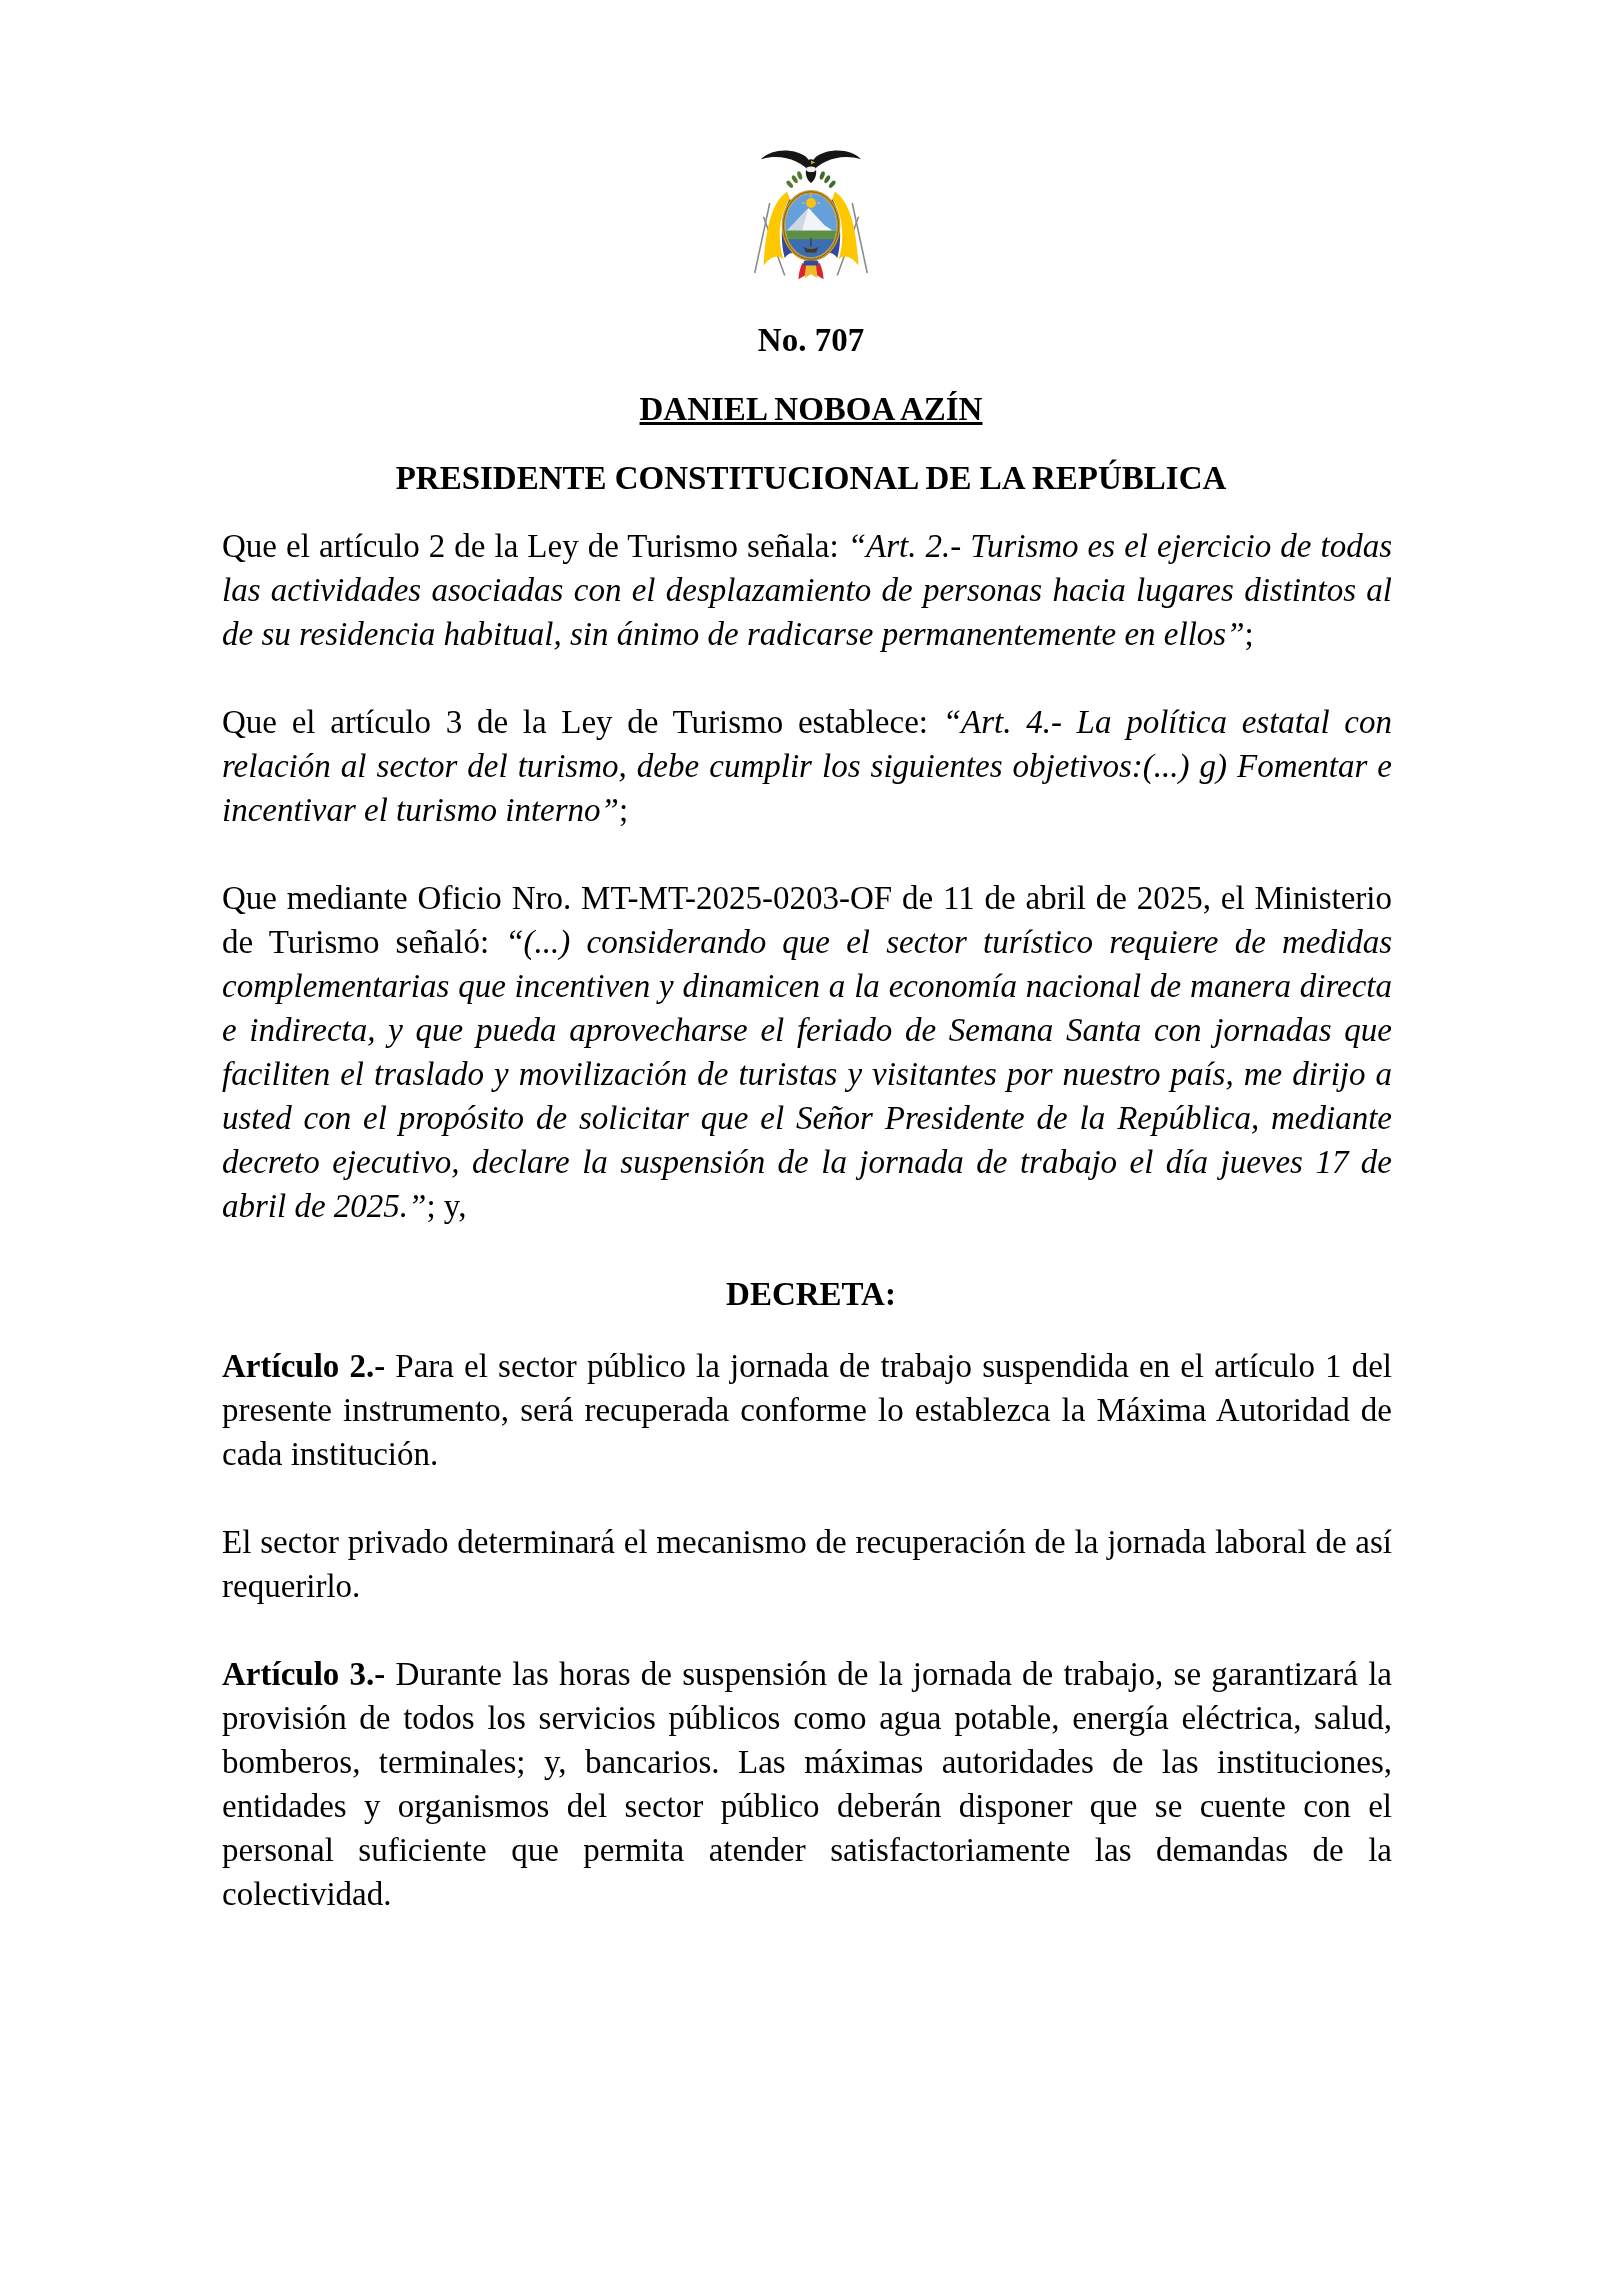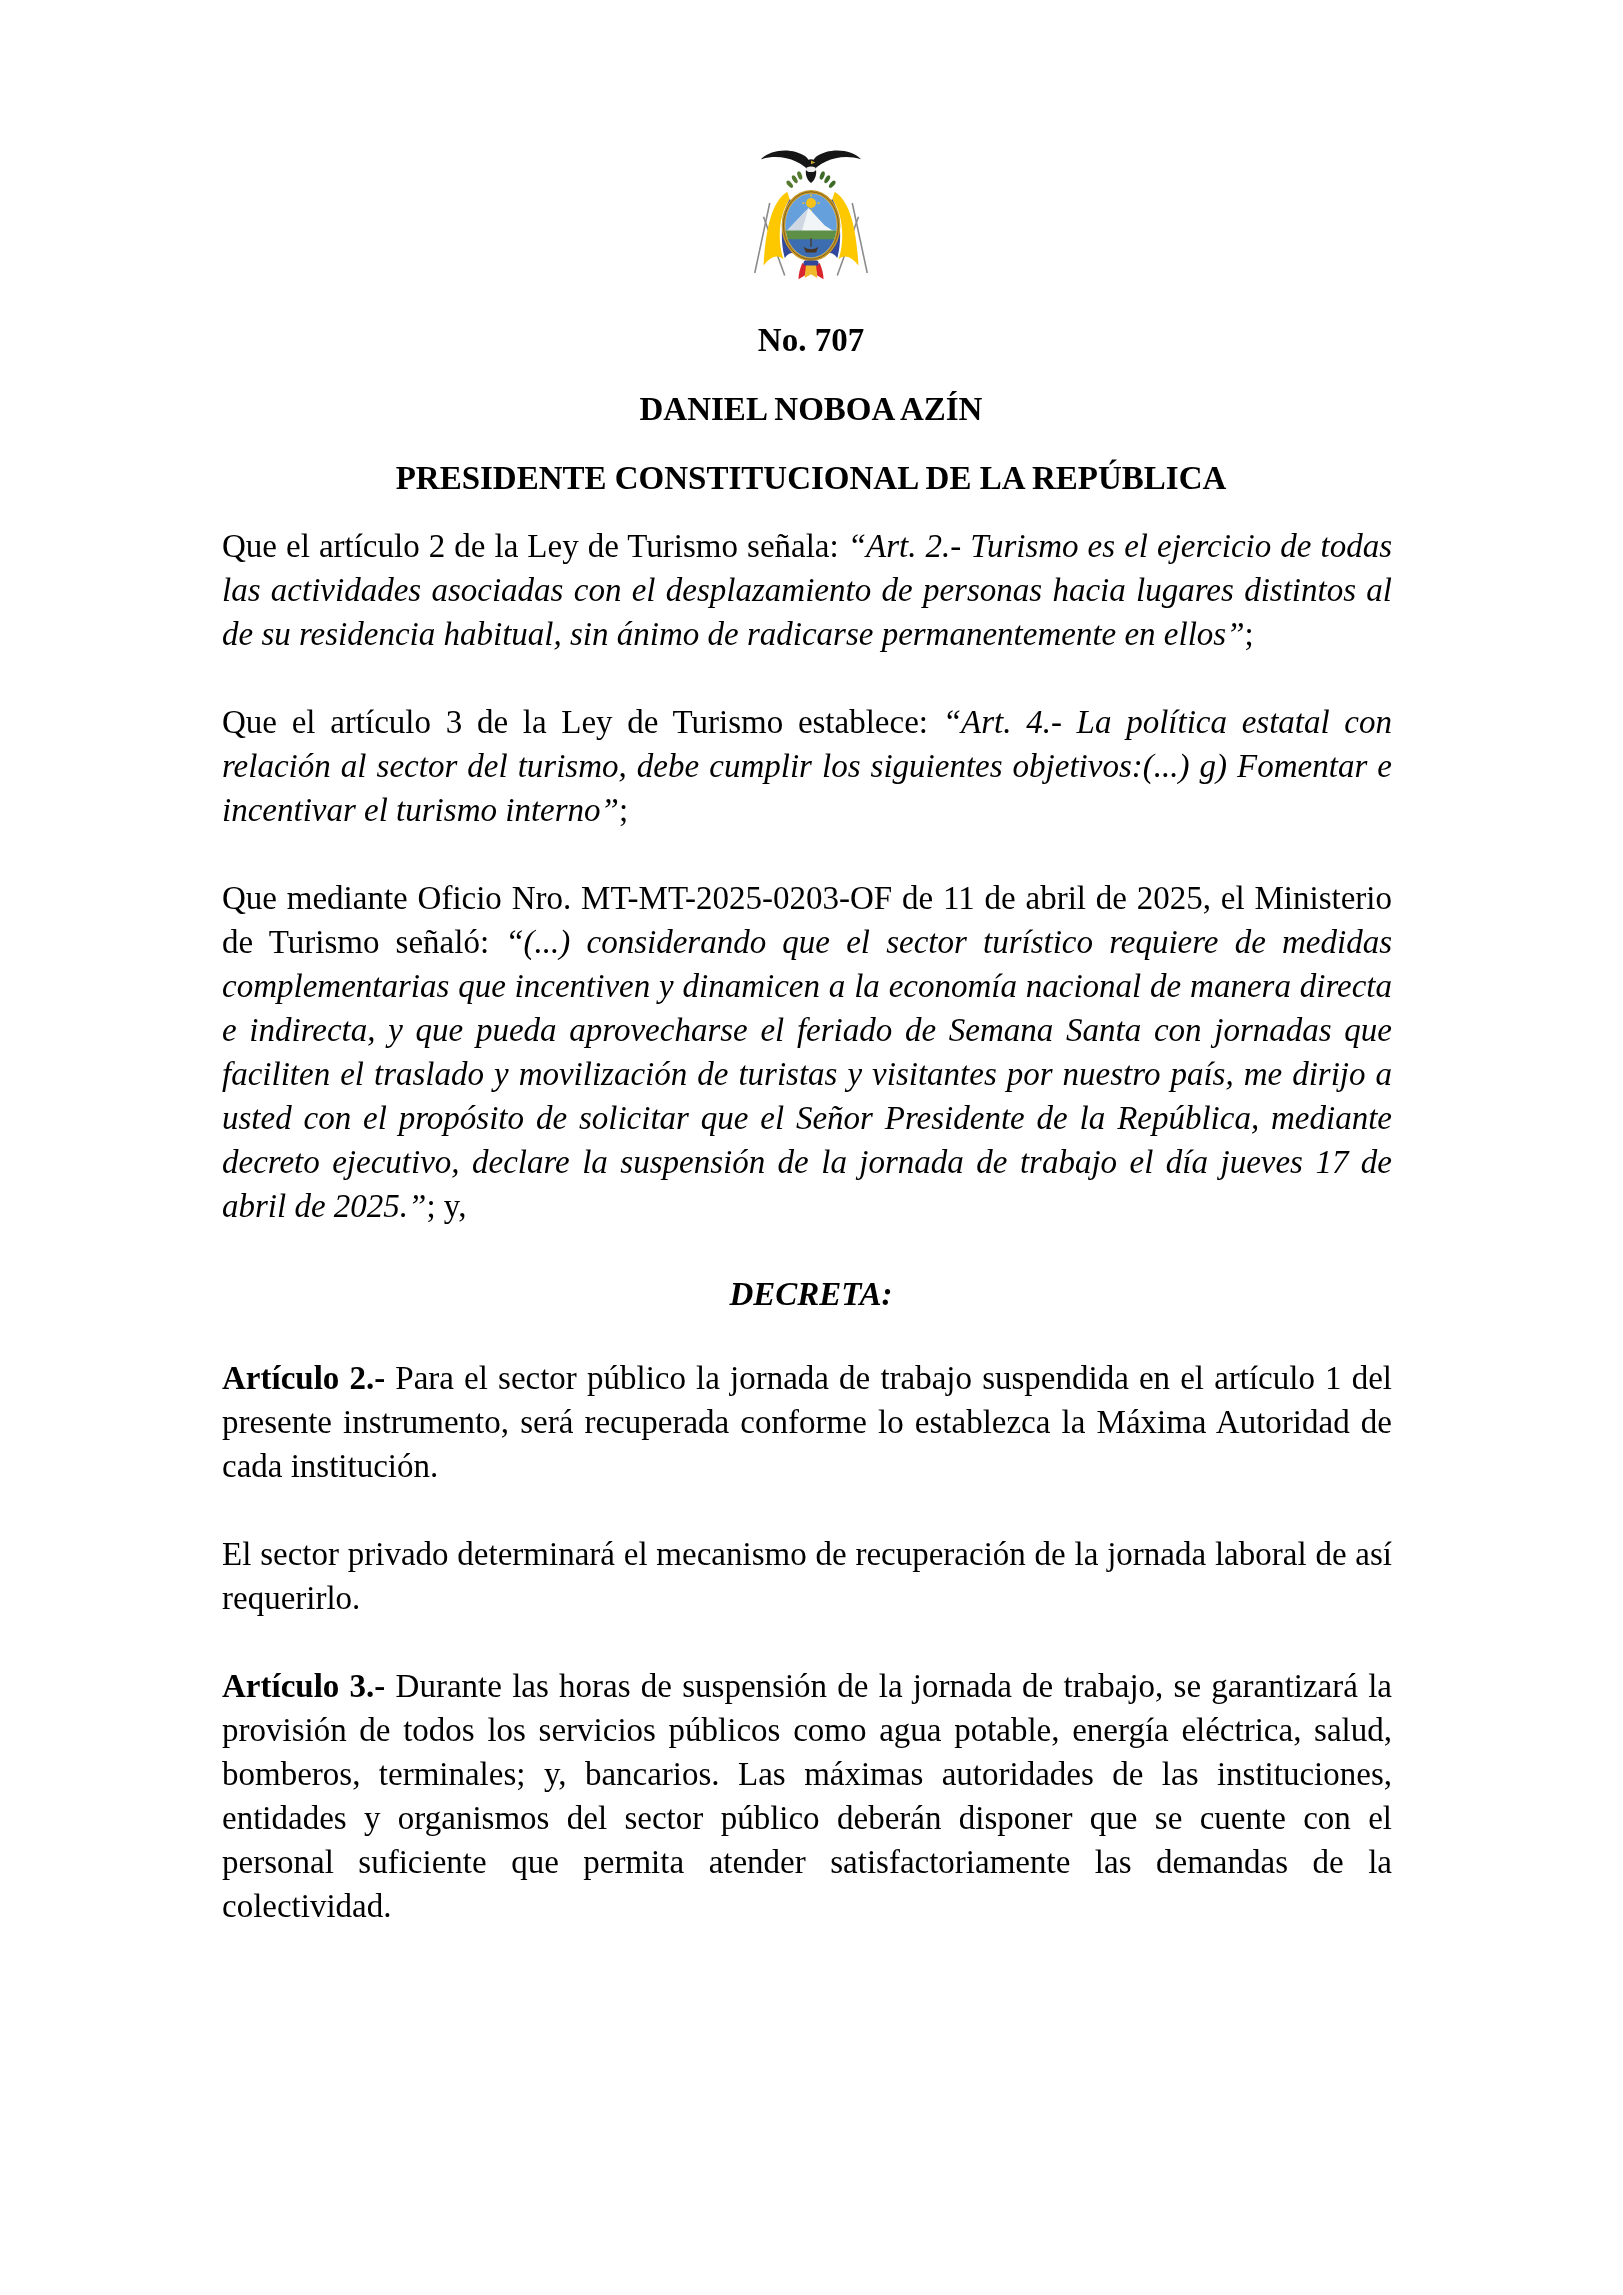--- a/index.html
+++ b/index.html
@@ -22,28 +22,28 @@
     height: 140px;
   }
   .emblem-wrap svg { display: block; width: 100%; height: 100%; }
 
   .h {
     font-weight: bold;
     text-align: center;
     margin: 0;
   }
   #h-no    { margin-top: 30px; }
-  #h-name  { margin-top: 25px; }
+  #h-name  { margin-top: 25px; text-decoration: underline; }
   #h-title { margin-top: 25px; margin-bottom: 24px; }
 
   .par {
     margin: 0 8px 44px 0;
     text-align: justify;
   }
-  .decreta { margin: 0 0 40px 0; font-style: italic; }
+  .decreta { margin: 0 0 28px 0; }
 
   .it { font-style: italic; }
   .b  { font-weight: bold; }
 </style>
 </head>
 <body>
 
 <main class="page">
 
   <div class="emblem-wrap">

